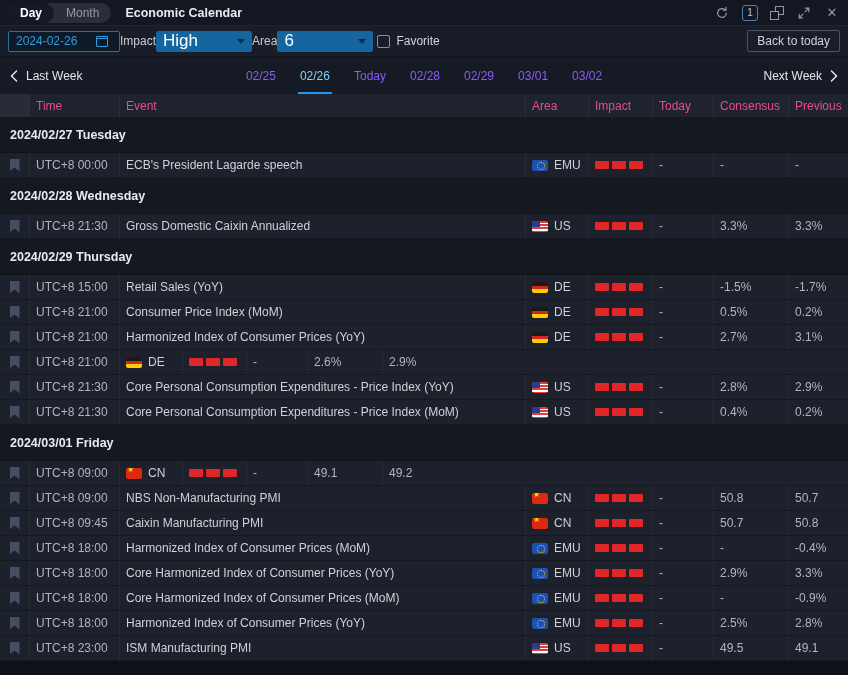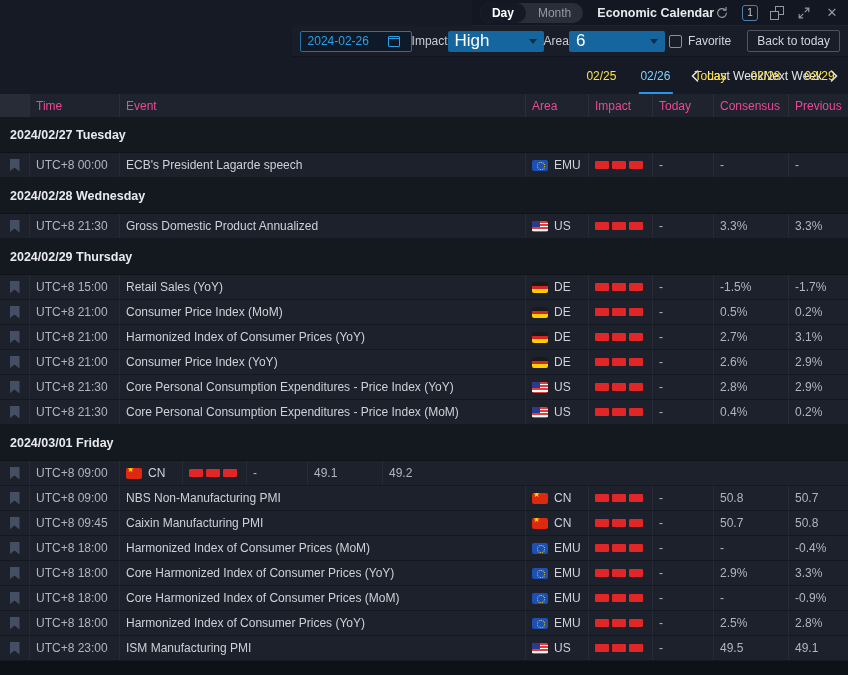--- a/index.html
+++ b/index.html
@@ -4,21 +4,21 @@
 <style>
   * { box-sizing: border-box; margin: 0; padding: 0; }
   html,body { width: 848px; height: 675px; overflow: hidden; }
   body {
     background: #131722;
     font-family: "Liberation Sans", sans-serif;
     font-size: 12px;
     color: #d1d4dc;
     -webkit-font-smoothing: antialiased;
   }
-  .app { width: 848px; height: 528px; display: flex; flex-direction: column; background:#161a25;align-items:flex-end; }
+  .app { width: 848px; height: 528px; display: flex; flex-direction: column; background:#161a25; }
 
   
   .titlebar {
     height: 26px; background:#131722; display:flex; align-items:center;
     padding: 0 8px; border-bottom: 1px solid #1f232e; flex: 0 0 26px;
   }
   .seg-tabs {
     display:flex; align-items:center; background:#2a2e39; border-radius:13px;
     height: 20px; overflow:hidden; margin-right: 14px;
   }
@@ -64,25 +64,25 @@
   .checkbox { width:13px; height:13px; border:1px solid #8b8f98; border-radius:2px; background:transparent; }
   .filter-spacer { flex:1; }
   .btn-back {
     border:1px solid #50535e; border-radius:2px; background:transparent; color:#d1d4dc;
     font-family:"Liberation Sans",sans-serif; font-size:12px; height:22px; padding:0 9px; cursor:pointer;margin-left:16px;
   }
 
   
   .weeknav {
     height:37px; background:#161a24; display:flex; align-items:center;
-    padding:0 10px; flex:0 0 37px; position:relative;margin-left:33px;
+    padding:0 10px; flex:0 0 37px; position:relative;
   }
   .wk-side { display:flex; align-items:center; gap:8px; cursor:pointer; color:#e4e6ea; }
   .wk-days { position:absolute; left:50%; transform:translateX(-50%); top:0; bottom:0; display:flex; align-items:center; gap:20px; }
-  .wk-day { color:#fde047; cursor:pointer; height:100%; display:flex; align-items:center; position:relative; padding:0 2px; }
+  .wk-day { color:#8b5cf6; cursor:pointer; height:100%; display:flex; align-items:center; position:relative; padding:0 2px; }
   .wk-day.active { color:#7dd3fc; }
   .wk-day.active::after { content:""; position:absolute; left:0; right:0; bottom:0; height:2px; background:#2196f3; }
   .chev { display:block; }
 
   
   .table { flex:1; display:flex; flex-direction:column; background:#161a25; }
   .thead { display:flex; height:23px; flex:0 0 23px; background:#1e232d; color:#ec4899; }
   .thead .cell { display:flex; align-items:center; border-right:1px solid #2a2f3a; padding:0 6px; }
   .thead .c-bookmark { background:#272c36; }
   .cell { overflow:hidden; white-space:nowrap; }
@@ -251,21 +251,21 @@
           <div class="cell c-previous">-</div>
         </div>
         <div class="group-row">
           <span>2024/02/28 Wednesday</span>
         </div>
         <div class="data-row">
           <div class="cell c-bookmark">
             <span class="bookmark"></span>
           </div>
           <div class="cell c-time">UTC+8 21:30</div>
-          <div class="cell c-event">Gross Domestic Product Annualized</div>
+          <div class="cell c-event">Gross Domestic Caixin Annualized</div>
           <div class="cell c-area">
             <span class="flag flag-us"></span>
             <span class="area-code">US</span>
           </div>
           <div class="cell c-impact">
             <span class="impact-bars">
               <span class="impact-bar"></span>
               <span class="impact-bar"></span>
               <span class="impact-bar"></span>
             </span>
@@ -338,21 +338,20 @@
           </div>
           <div class="cell c-actual">-</div>
           <div class="cell c-consensus">2.7%</div>
           <div class="cell c-previous">3.1%</div>
         </div>
         <div class="data-row">
           <div class="cell c-bookmark">
             <span class="bookmark"></span>
           </div>
           <div class="cell c-time">UTC+8 21:00</div>
-          <div class="cell c-event">Consumer Price Index (YoY)</div>
           <div class="cell c-area">
             <span class="flag flag-de"></span>
             <span class="area-code">DE</span>
           </div>
           <div class="cell c-impact">
             <span class="impact-bars">
               <span class="impact-bar"></span>
               <span class="impact-bar"></span>
               <span class="impact-bar"></span>
             </span>

